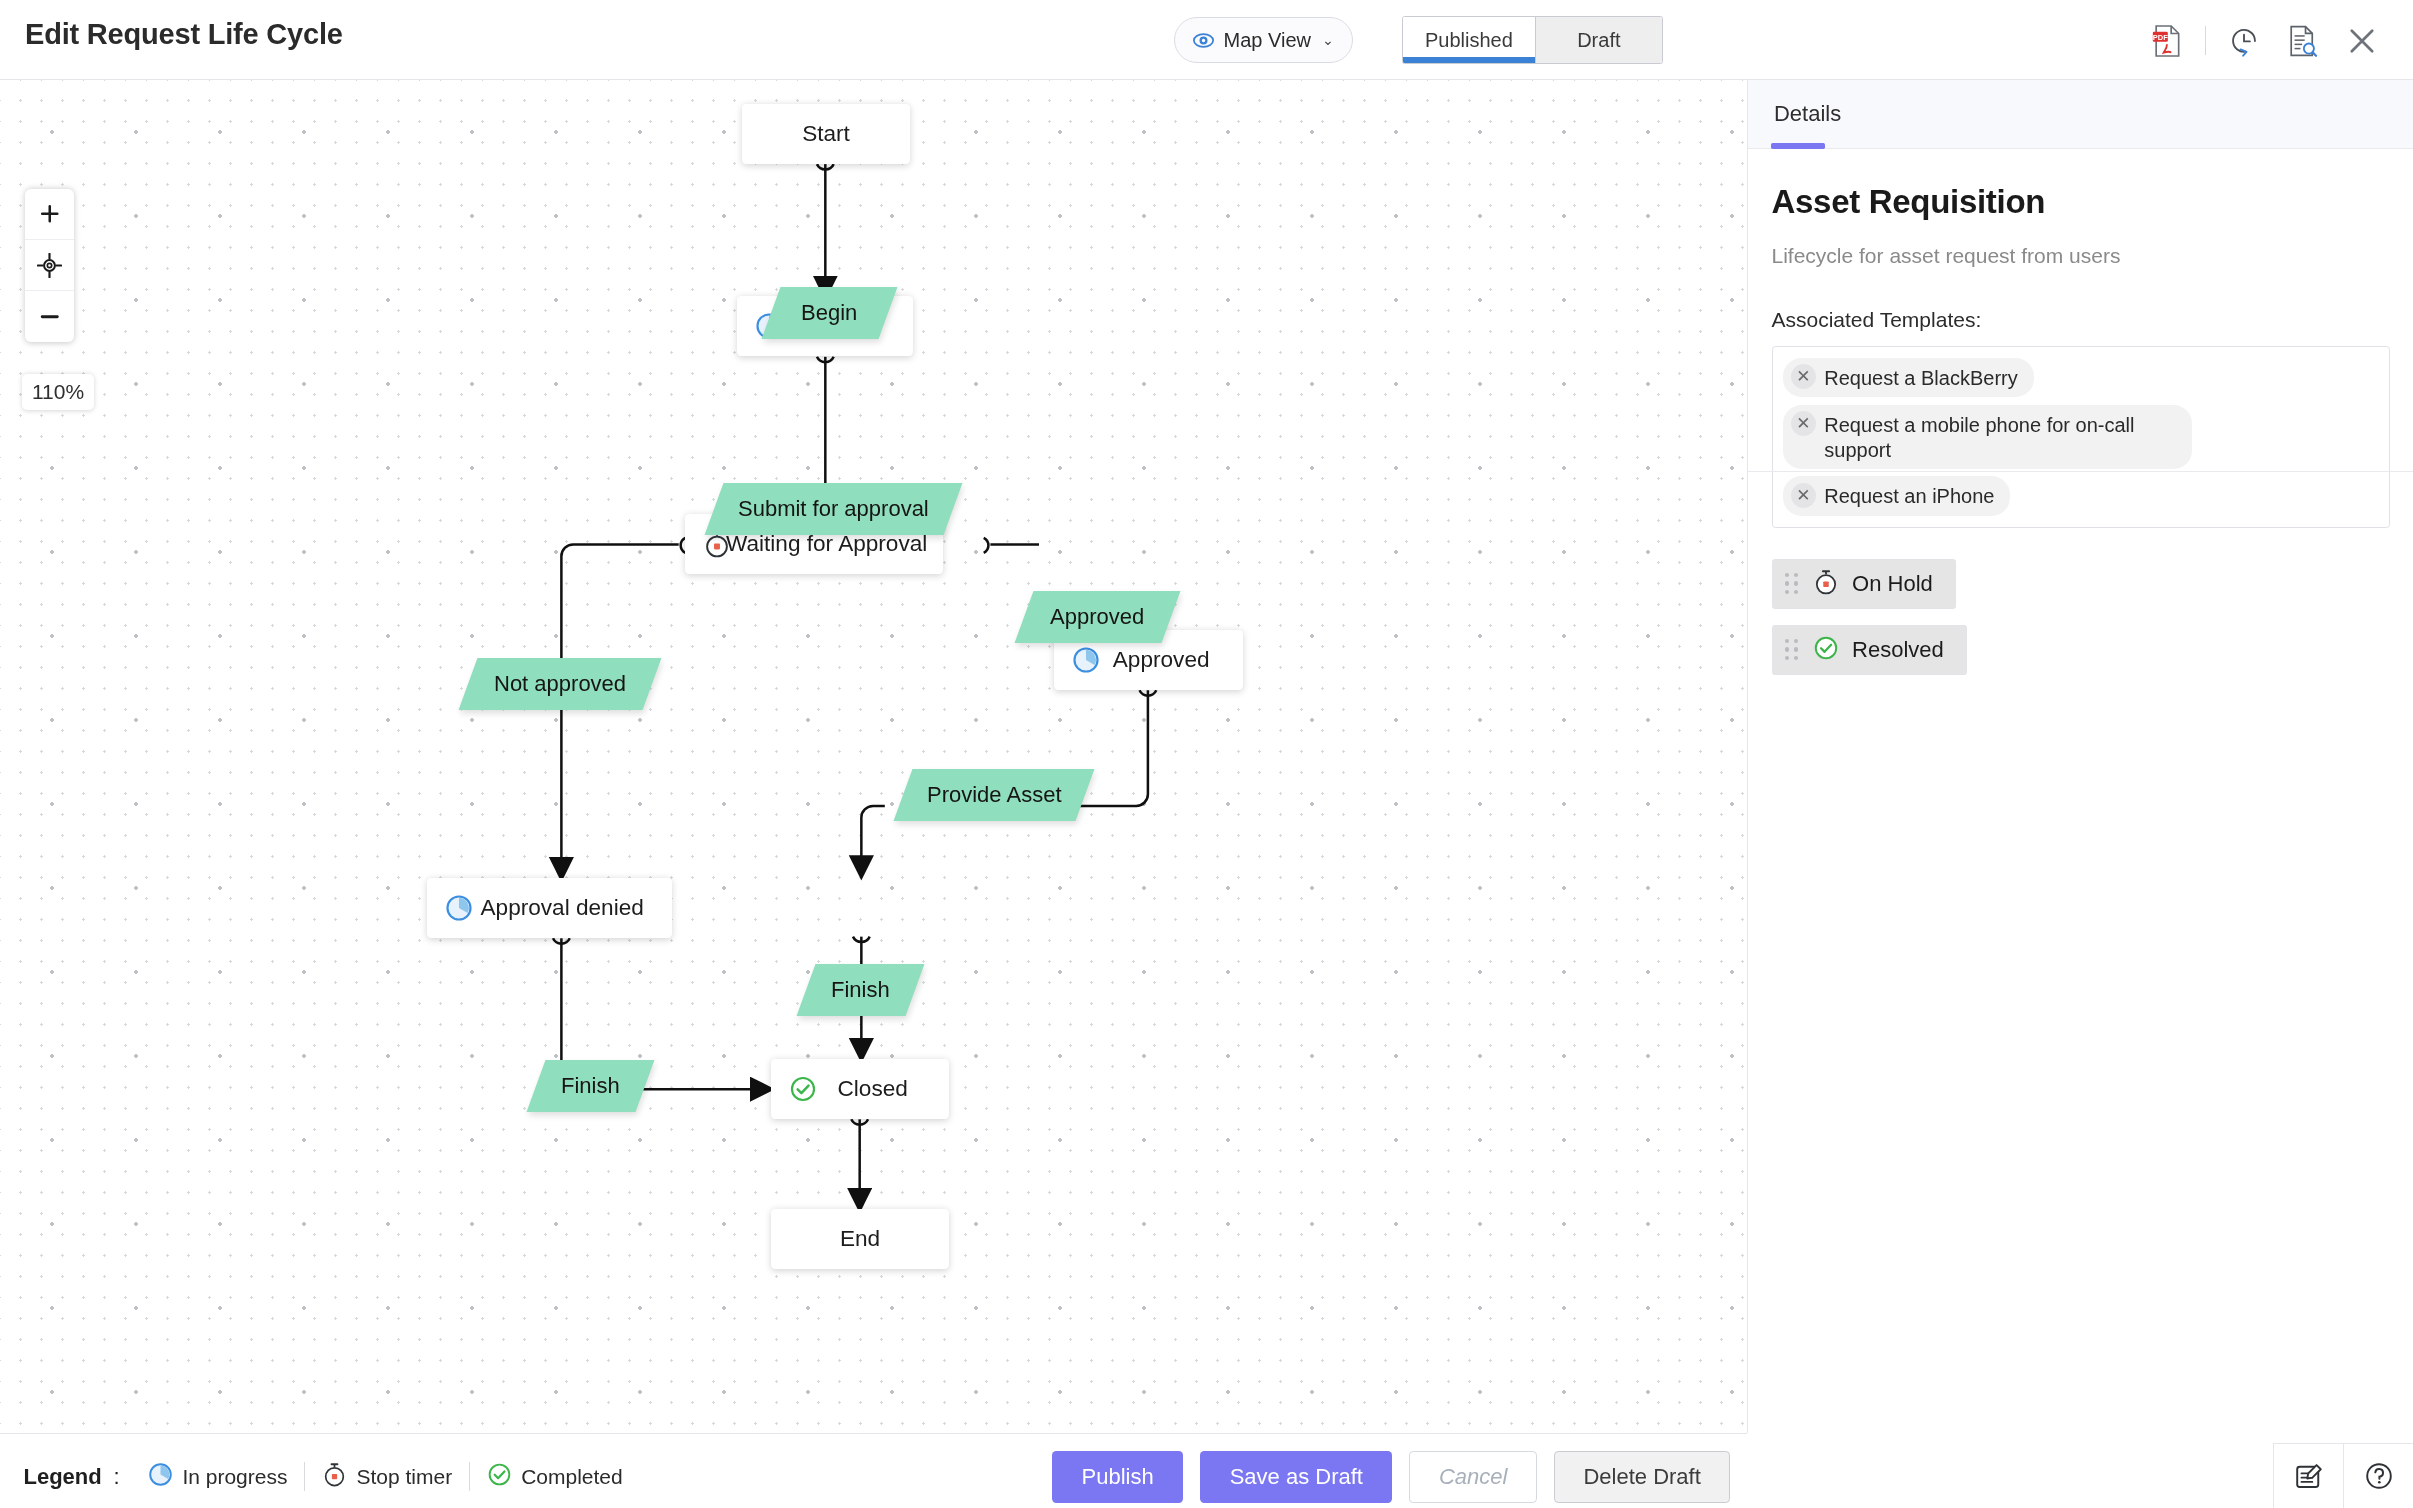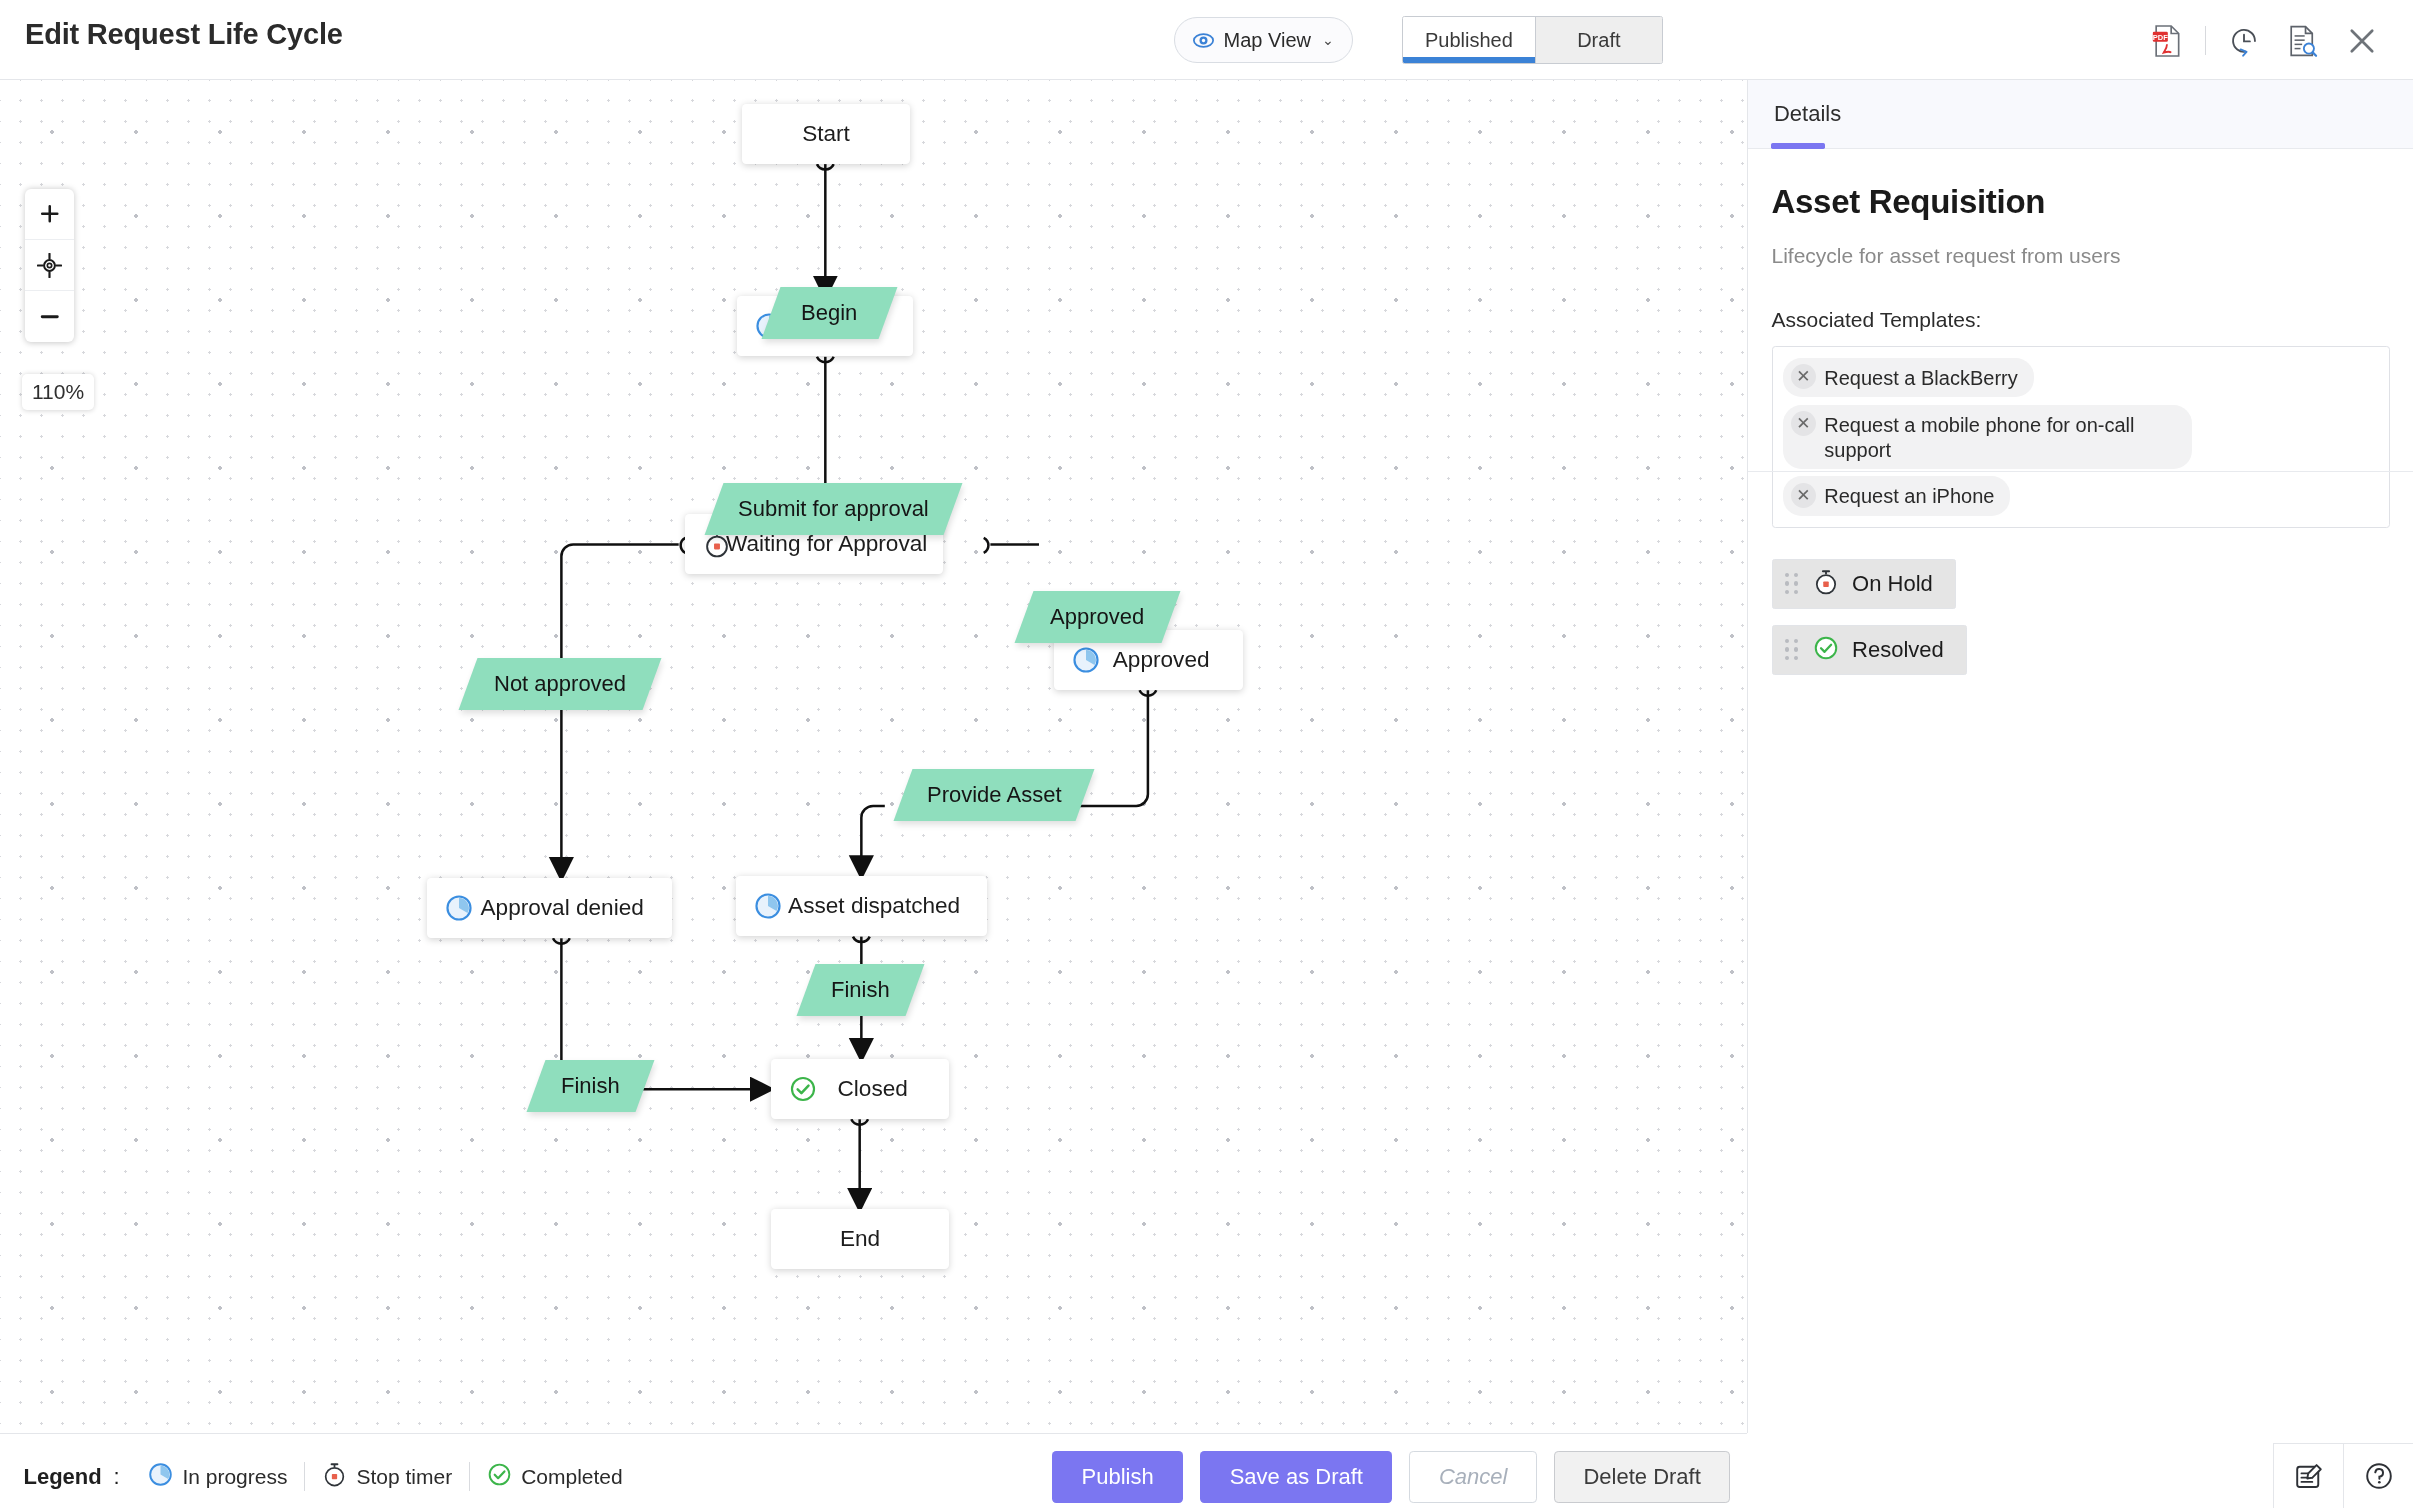--- a/index.html
+++ b/index.html
@@ -344,29 +344,20 @@
     <div class="node has-icon" style="left:427px;top:798px;width:245px;height:60px;">
       <span class="nic">
         <svg viewBox="0 0 34 34" width="28" height="28">
             <circle cx="17" cy="17" r="14" fill="#e8f2fc" stroke="#3b8ee0" stroke-width="2.6"></circle>
             <path d="M17 17 L17 5 A12 12 0 0 1 27.4 23 Z" fill="#8fc6ee"></path>
           </svg>
       </span>
       <div class="nlabel">Approval denied</div>
     </div>
 
-    <div class="node has-icon" style="left:736px;top:796px;width:251px;height:60px;">
-      <span class="nic">
-        <svg viewBox="0 0 34 34" width="28" height="28">
-            <circle cx="17" cy="17" r="14" fill="#e8f2fc" stroke="#3b8ee0" stroke-width="2.6"></circle>
-            <path d="M17 17 L17 5 A12 12 0 0 1 27.4 23 Z" fill="#8fc6ee"></path>
-          </svg>
-      </span>
-      <div class="nlabel">Asset dispatched</div>
-    </div>
 
     <div class="node has-icon" style="left:771px;top:979px;width:178px;height:60px;">
       <span class="nic">
         <svg viewBox="0 0 34 34" width="28" height="28">
             <circle cx="17" cy="17" r="13.4" fill="#fff" stroke="#3cb54a" stroke-width="2.6"></circle>
             <path d="M10.5 17.4 l4.6 4.6 l8.6 -9.2" fill="none" stroke="#3cb54a" stroke-width="3" stroke-linecap="round" stroke-linejoin="round"></path>
           </svg>
       </span>
       <div class="nlabel">Closed</div>
     </div>

